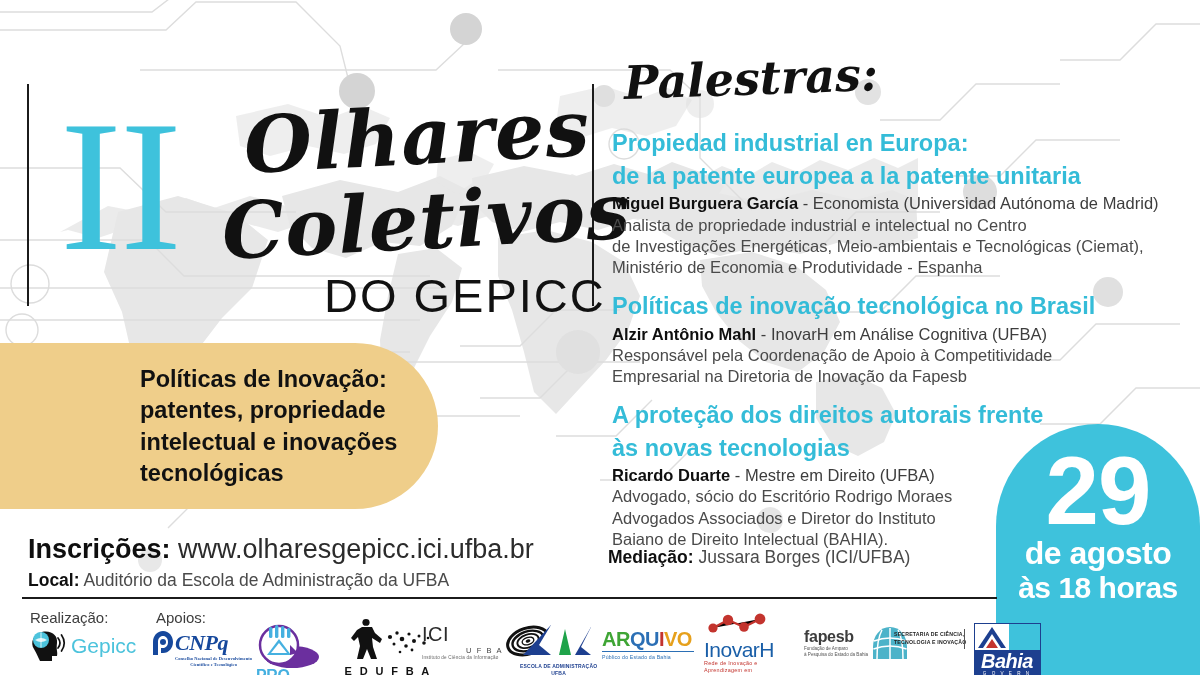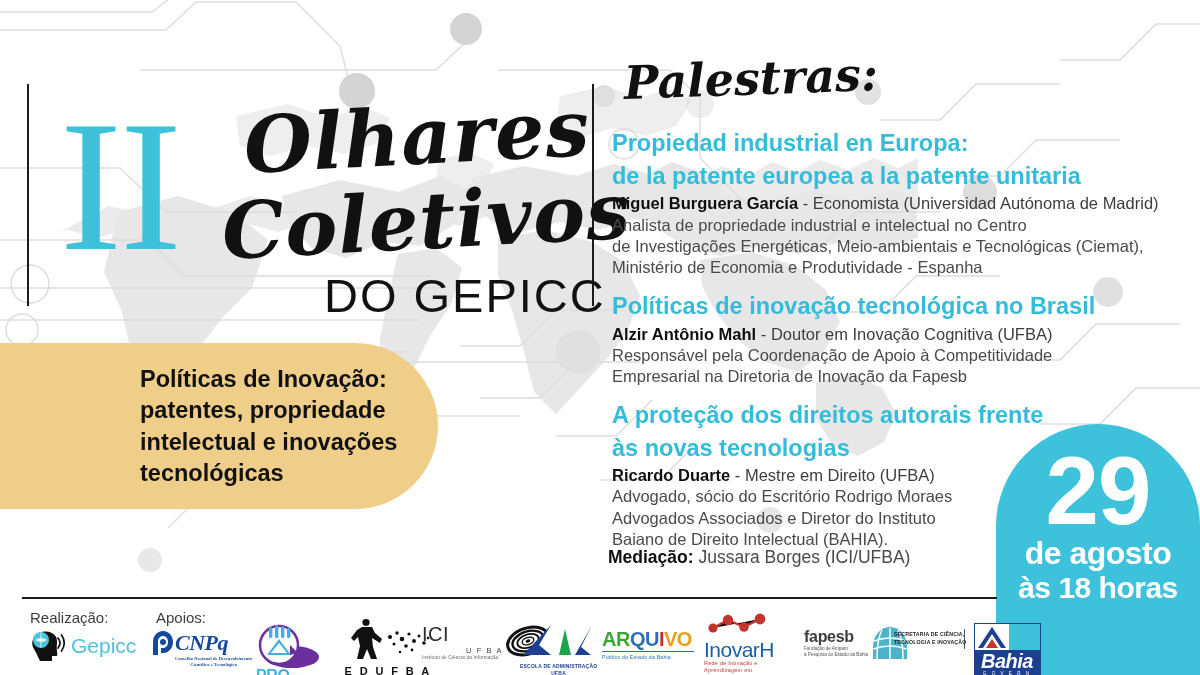--- a/index.html
+++ b/index.html
@@ -389,41 +389,45 @@
       <div class="talk-title">Propiedad industrial en Europa:</div>
       <div class="talk-title">de la patente europea a la patente unitaria</div>
       <p class="talk-speaker"><b>Miguel Burguera García</b><span> - Economista (Universidad Autónoma de Madrid)</span></p>
       <p class="talk-desc">Analista de propriedade industrial e intelectual no Centro</p>
       <p class="talk-desc">de Investigações Energéticas, Meio-ambientais e Tecnológicas (Ciemat),</p>
       <p class="talk-desc">Ministério de Economia e Produtividade - Espanha</p>
     </div>
 
     <div class="talk">
       <div class="talk-title">Políticas de inovação tecnológica no Brasil</div>
-      <p class="talk-speaker"><b>Alzir Antônio Mahl</b><span> - Doutor em Inovação Cognitiva (UFBA)</span></p>
+      <p class="talk-speaker"><b>Alzir Antônio Mahl</b><span> - InovarH em Análise Cognitiva (UFBA)</span></p>
       <p class="talk-desc">Responsável pela Coordenação de Apoio à Competitividade</p>
       <p class="talk-desc">Empresarial na Diretoria de Inovação da Fapesb</p>
     </div>
 
     <div class="talk">
       <div class="talk-title">A proteção dos direitos autorais frente</div>
       <div class="talk-title">às novas tecnologias</div>
       <p class="talk-speaker"><b>Ricardo Duarte</b><span> - Mestre em Direito (UFBA)</span></p>
       <p class="talk-desc">Advogado, sócio do Escritório Rodrigo Moraes</p>
       <p class="talk-desc">Advogados Associados e Diretor do Instituto</p>
       <p class="talk-desc">Baiano de Direito Intelectual (BAHIA).</p>
     </div>
   </div>
 
   <div class="date-badge">
     <div class="badge-day">29</div>
     <div class="badge-month">de agosto</div>
     <div class="badge-time">às 18 horas</div>
   </div>
 
+  <div class="reg-block">
+    <div class="reg-line1"><b>Inscrições:</b><span> www.olharesgepicc.ici.ufba.br</span></div>
+    <div class="reg-line2"><b>Local:</b><span> Auditório da Escola de Administração da UFBA</span></div>
+  </div>
 
   <div class="mediacao"><b>Mediação:</b><span> Jussara Borges (ICI/UFBA)</span></div>
 
   <div class="logo-divider"></div>
 
   <div class="sponsors">
 
     <div class="spon-label" style="left:8px; top:4px;">Realização:</div>
     <div class="spon-label" style="left:134px; top:4px;">Apoios:</div>
 

